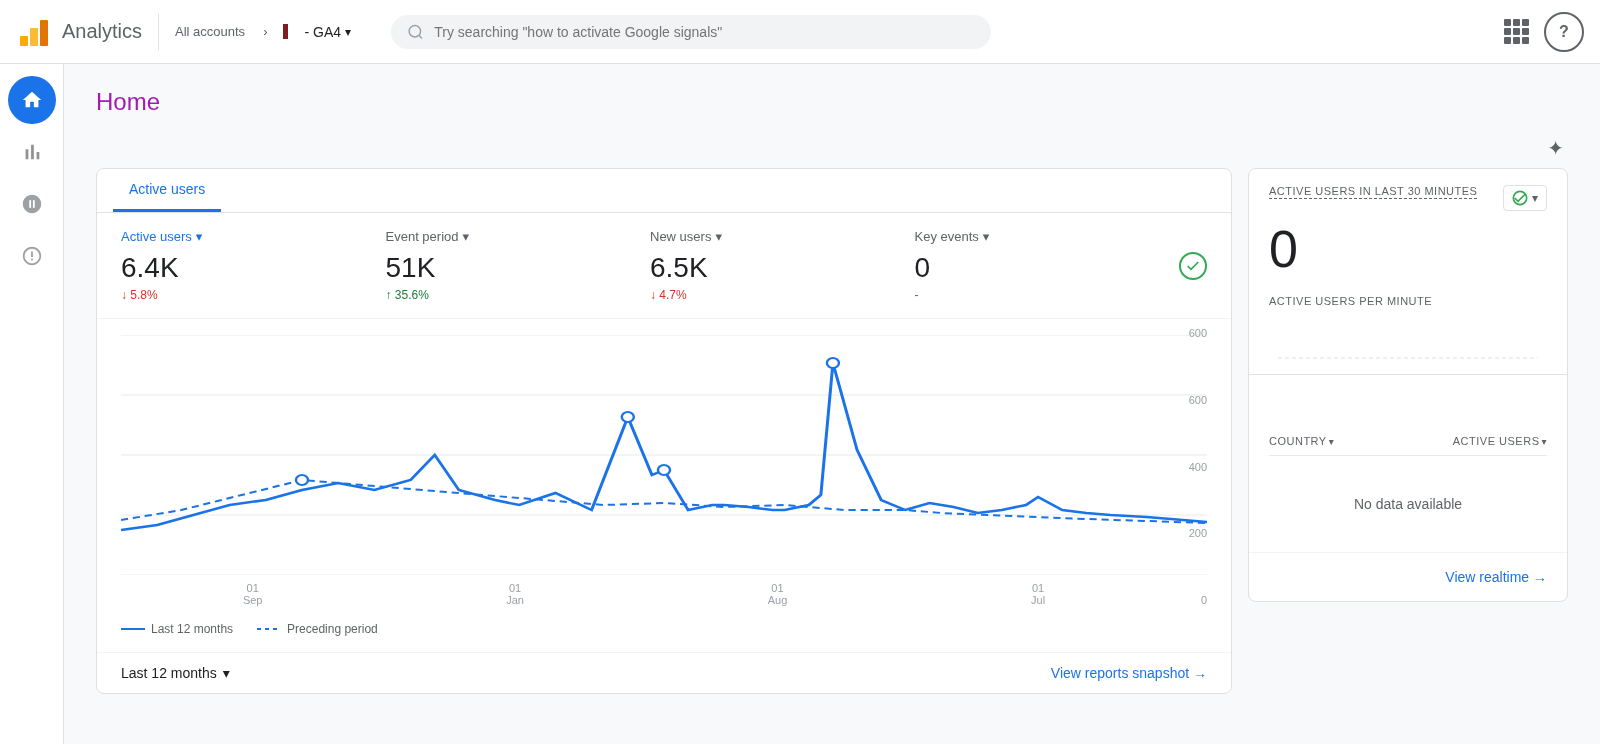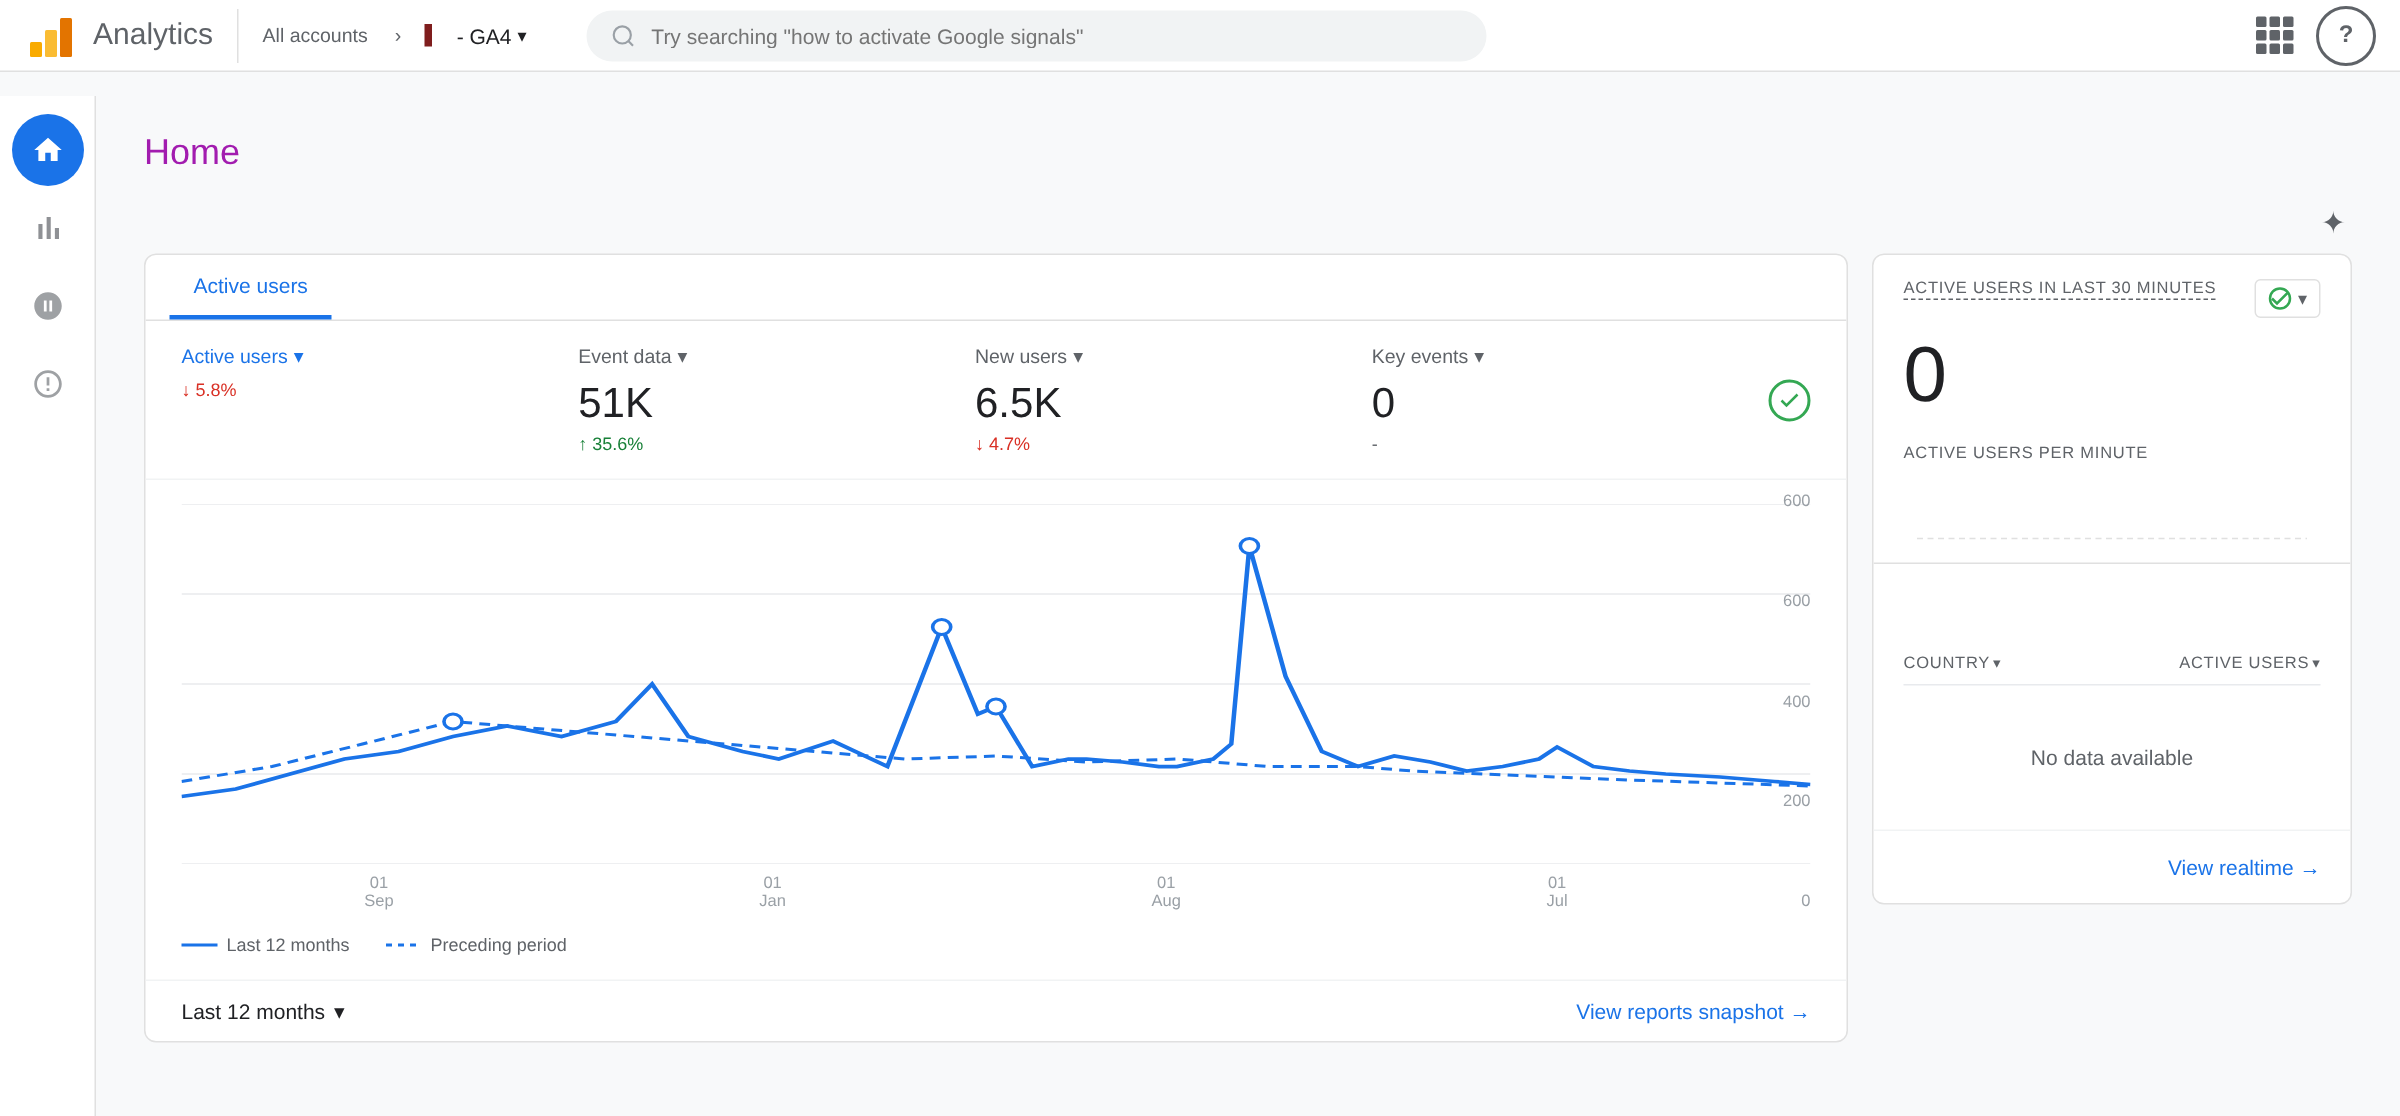--- a/index.html
+++ b/index.html
@@ -3,21 +3,21 @@
   <meta charset="utf-8">
   <style>
     * { box-sizing: border-box; margin: 0; padding: 0; }
     body { font-family: 'Google Sans', Arial, sans-serif; background: #f8f9fa; color: #202124; font-size: 14px; }
 
     
     .top-nav {
       display: flex;
       align-items: center;
       background: #fff;
-      height: 48px;
+      height: 64px;
       padding: 0 16px;
       border-bottom: 1px solid #e0e0e0;
       position: fixed;
       top: 0; left: 0; right: 0;
       z-index: 100;
     }
     .brand {
       display: flex;
       align-items: center;
       gap: 10px;
@@ -467,26 +467,27 @@
         </div>
       </div>
 
       <div class="metrics-row">
 
         <div class="metric-item">
           <div class="metric-label primary">
             <span>Active users</span>
             <span>▾</span>
           </div>
+          <div class="metric-value">6.4K</div>
           <div class="metric-change down">↓ 5.8%</div>
         </div>
 
         <div class="metric-item">
           <div class="metric-label">
-            <span>Event data</span>
+            <span>Event period</span>
             <span>▾</span>
           </div>
           <div class="metric-value">51K</div>
           <div class="metric-change up">↑ 35.6%</div>
         </div>
 
         <div class="metric-item">
           <div class="metric-label">
             <span>New users</span>
             <span>▾</span>

